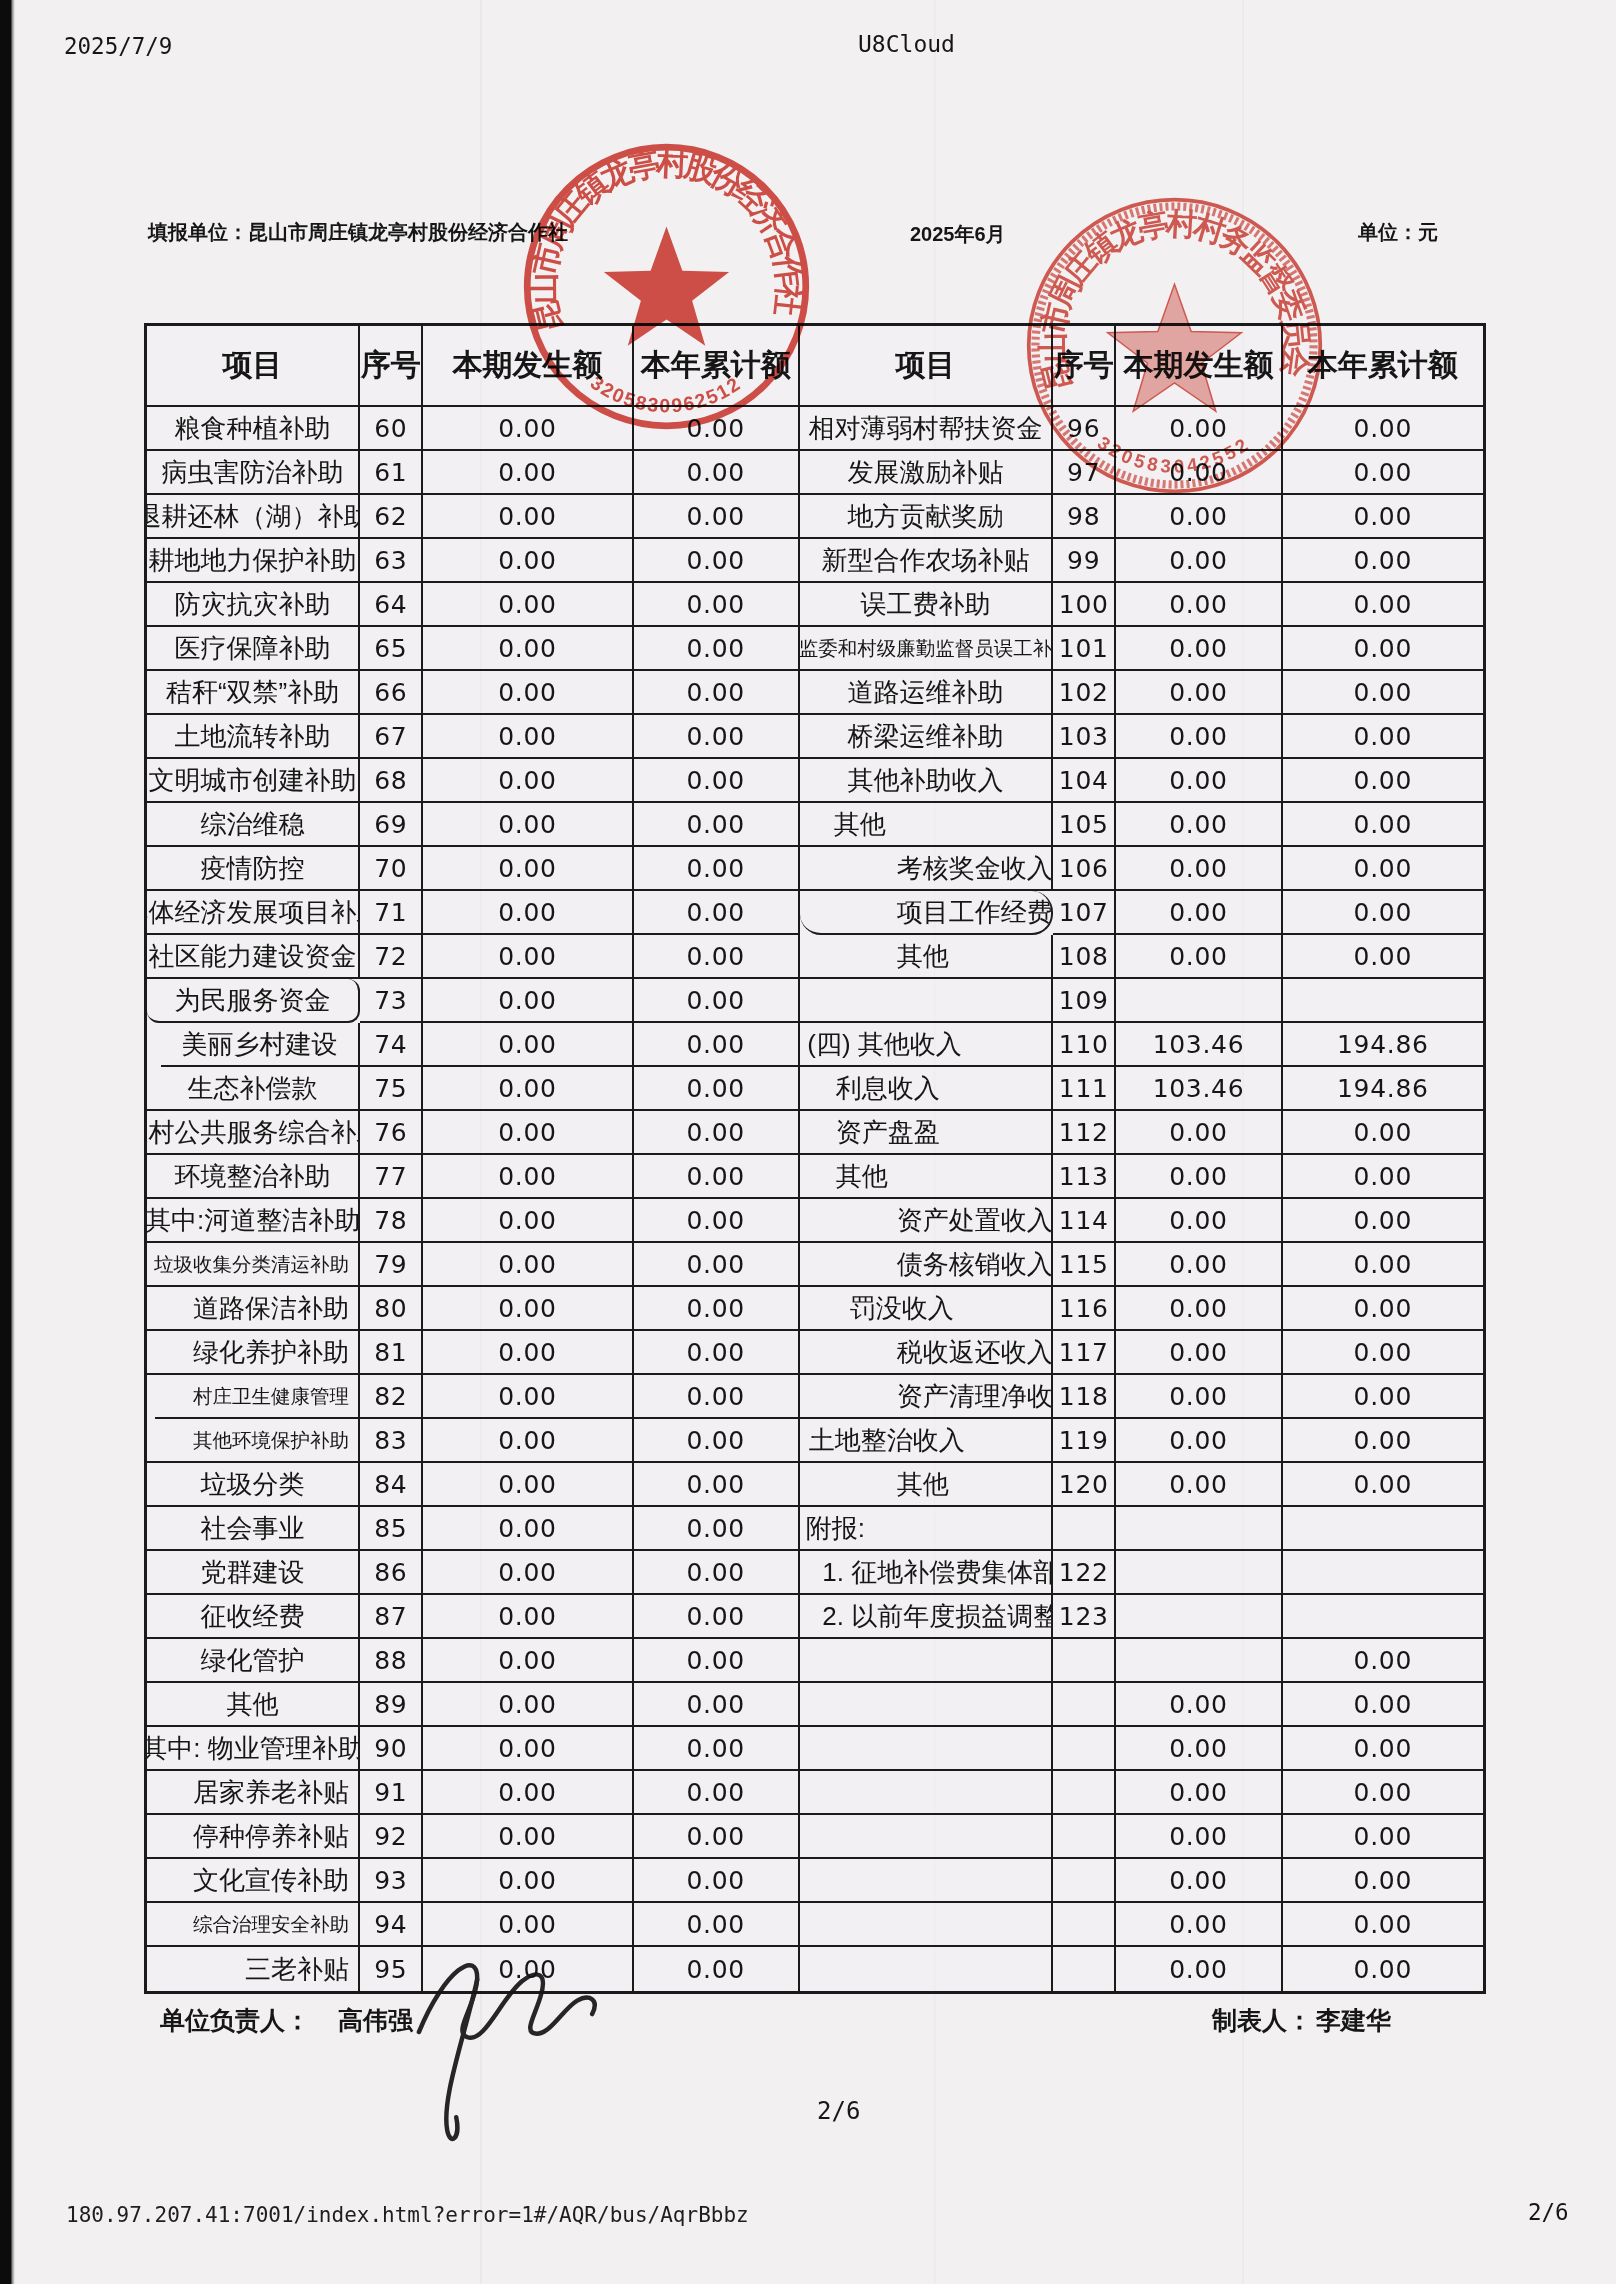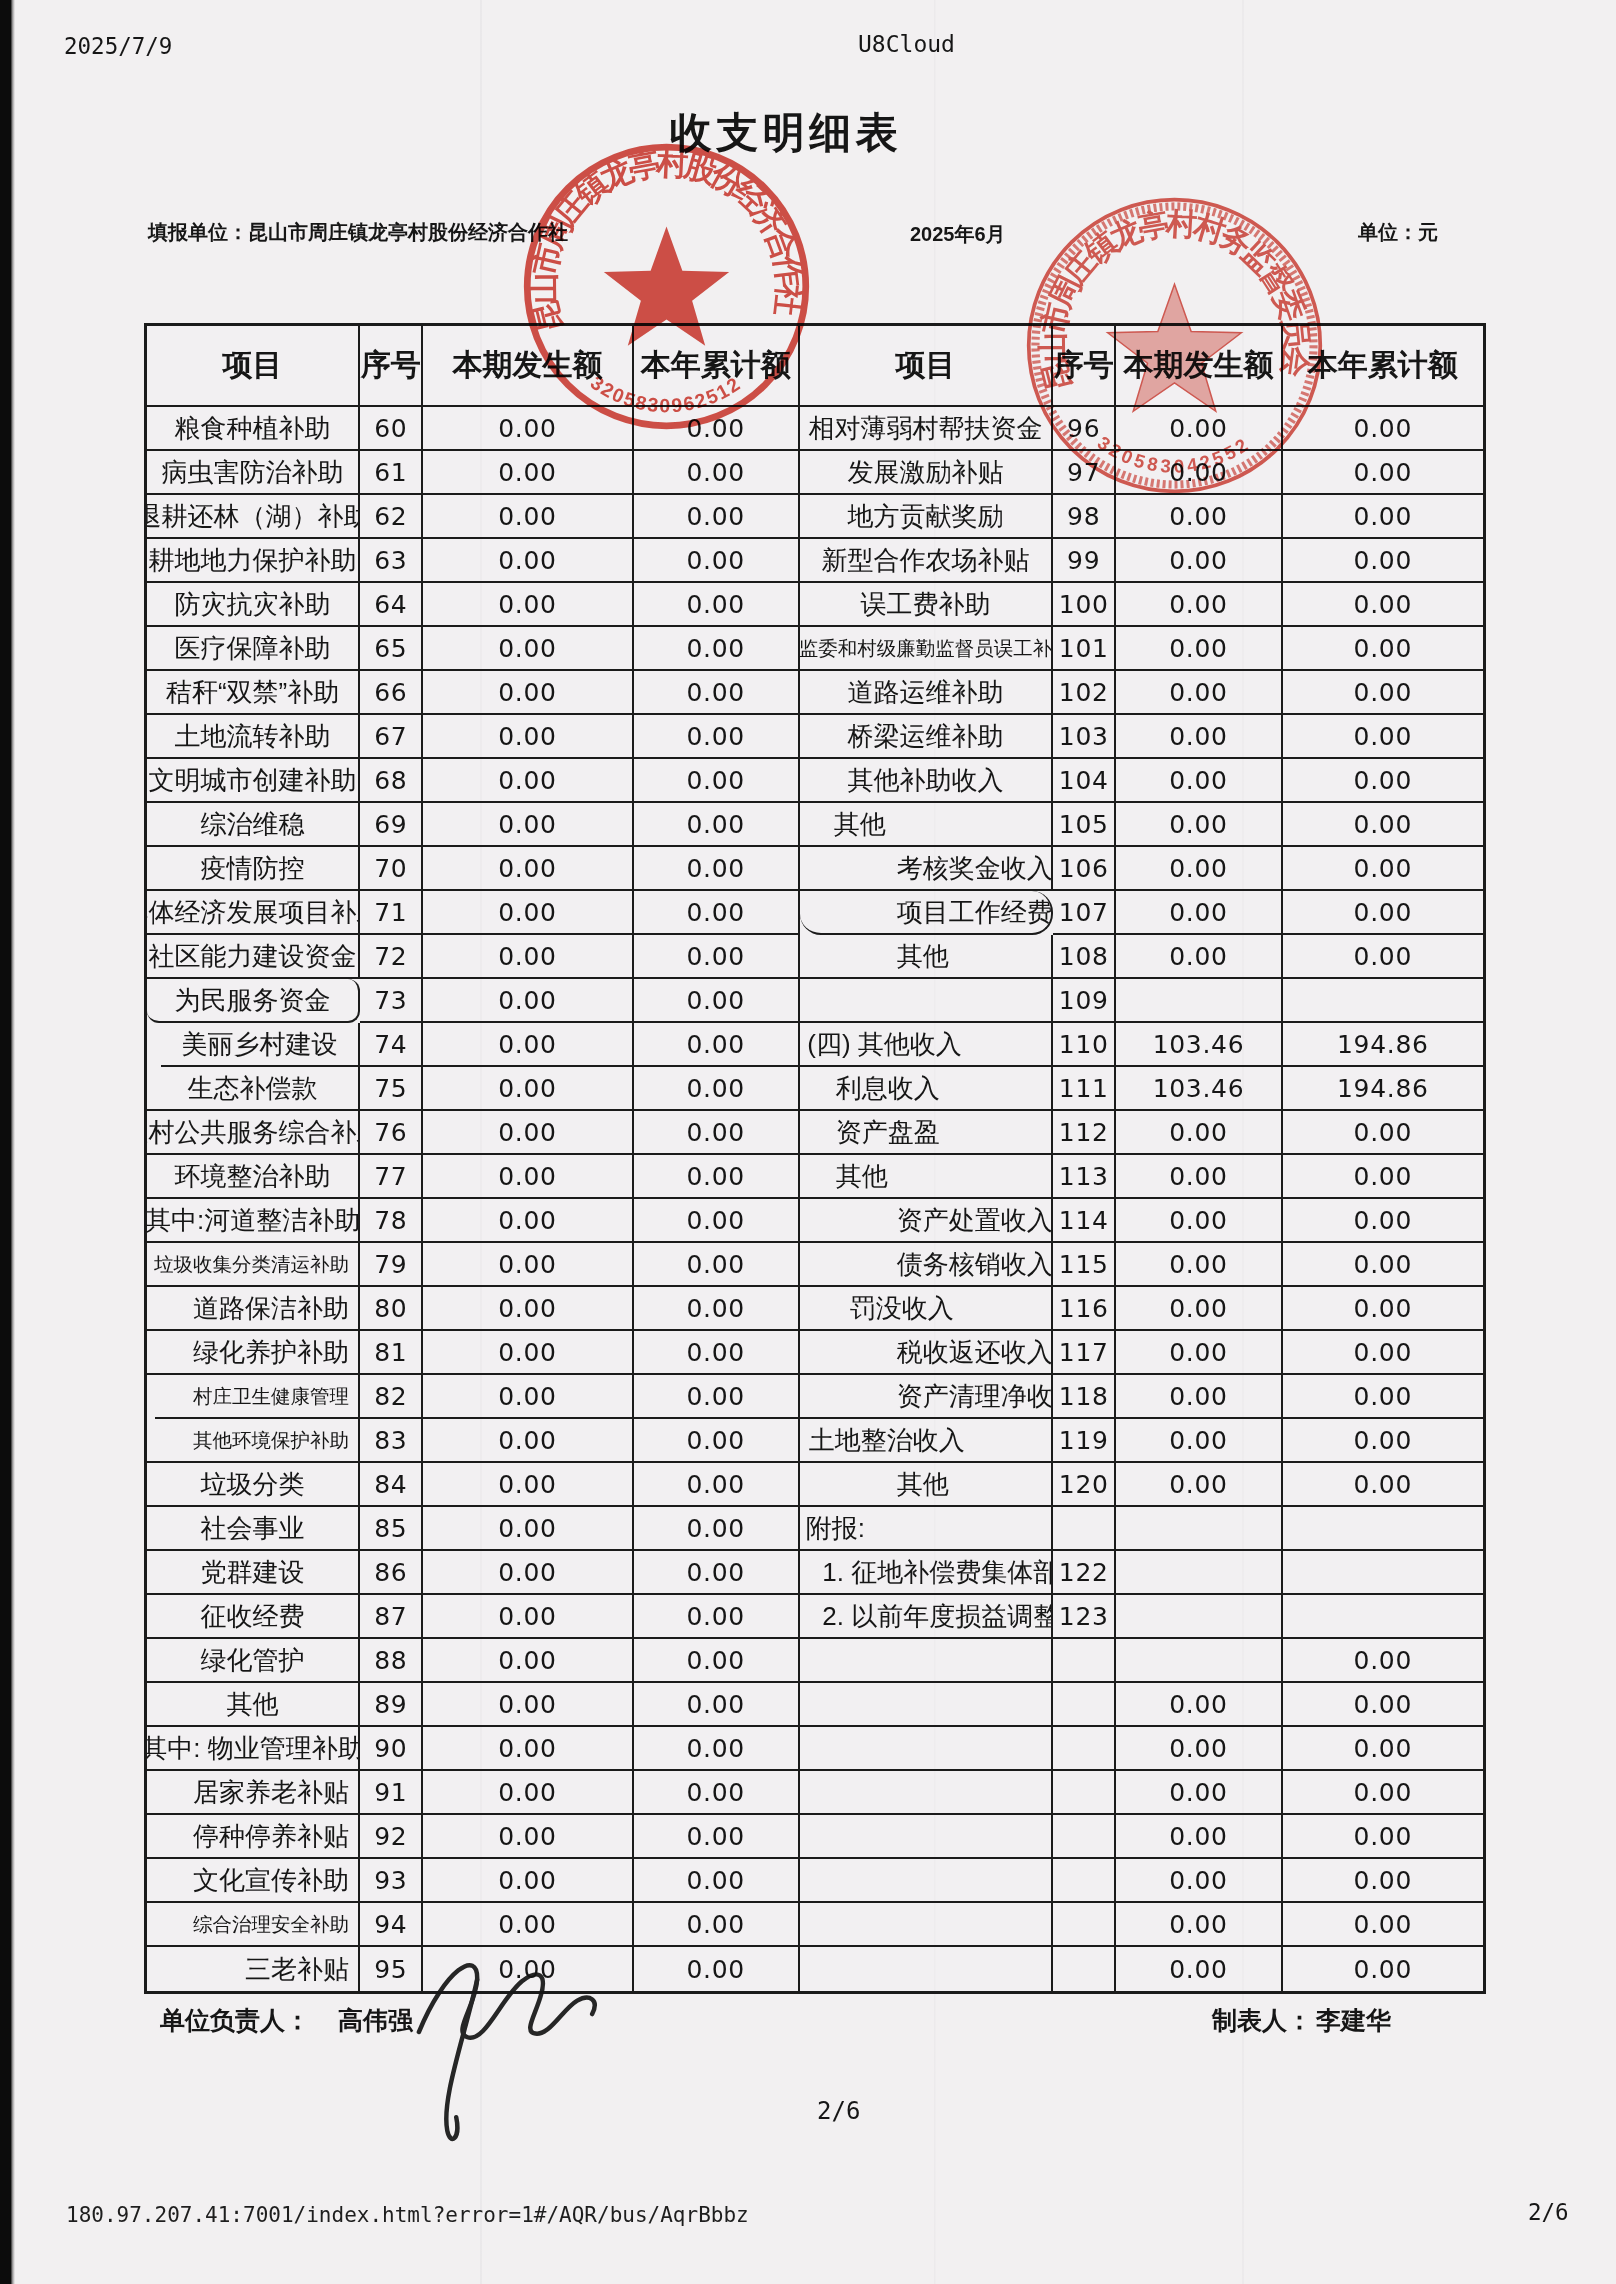--- a/index.html
+++ b/index.html
@@ -55,21 +55,20 @@
   .sig{position:absolute;left:389px;top:1927px;}
 </style>
 </head>
 <body>
 
 <div class="page">
   <div class="scan-edge"></div>
 
   <div class="printed-date">2025/7/9</div>
   <div class="app-name">U8Cloud</div>
-  <div class="doc-title">收支明细表</div>
 
   <div class="meta-line">
     <span class="meta-unit"><span>填报单位：</span><span>昆山市周庄镇龙亭村股份经济合作社</span></span>
     <span class="meta-period">2025年6月</span>
     <span class="meta-currency">单位：元</span>
   </div>
 
   <div class="ledger">
       <div class="cell head">项目</div>
       <div class="cell head">序号</div>

